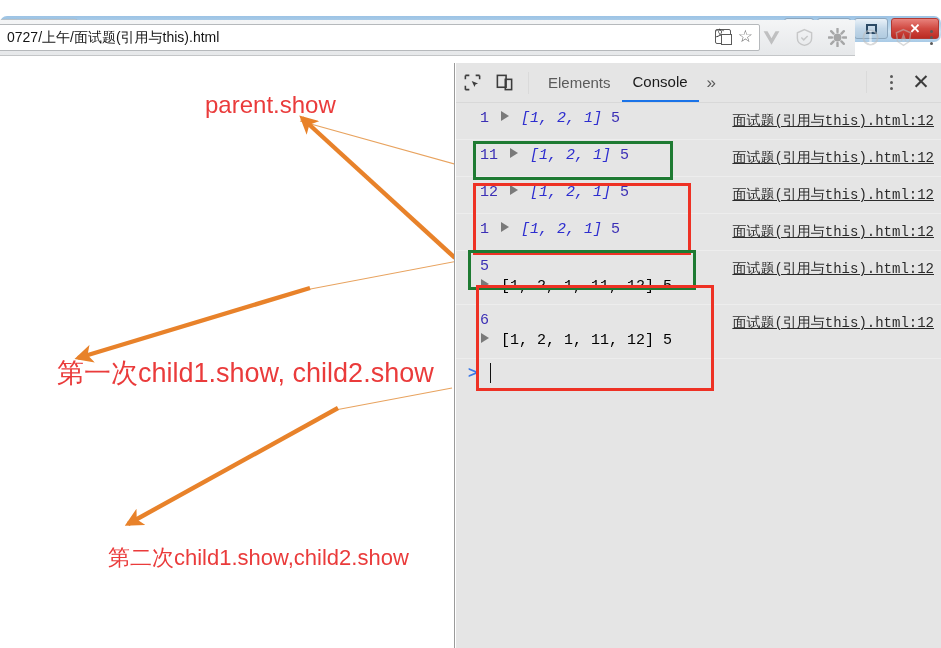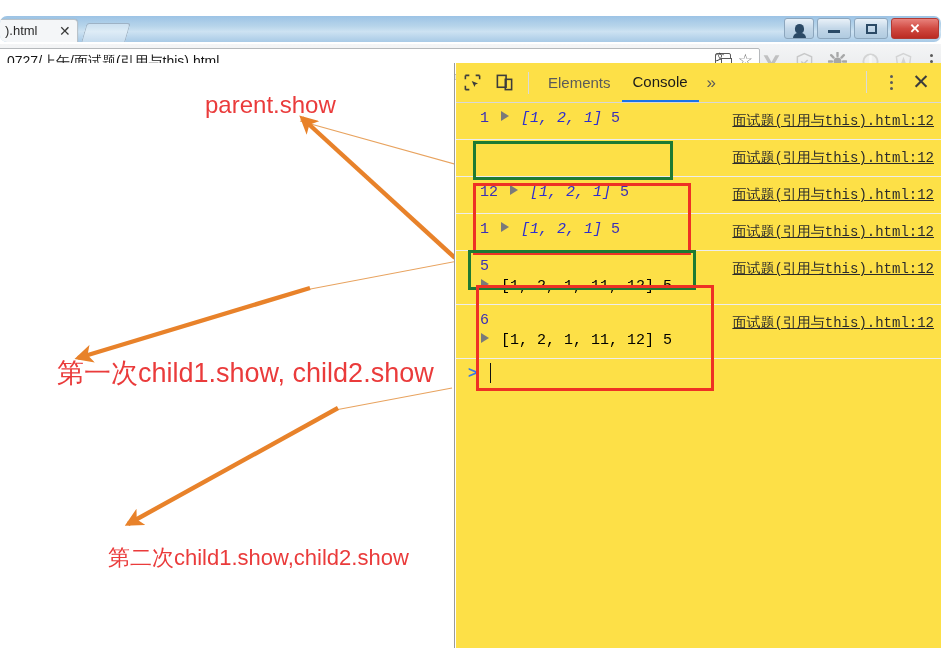--- a/index.html
+++ b/index.html
@@ -69,21 +69,21 @@
     width: 9px; height: 9px; border-radius: 50% 50% 40% 40%;
     background: #2b4a66; position: relative;
   }
   .glyph-user::after {
     content:""; position:absolute; left:-2px; top:9px; width:13px; height:5px;
     background:#2b4a66; border-radius: 6px 6px 0 0;
   }
 
   
   .toolbar {
-    position: absolute; left: 0; top: 44px; width: 941px; height: 36px;
+    position: absolute; left: 0; top: 20px; width: 855px; height: 36px;
     background: linear-gradient(to bottom,#f4f5f6,#e6e8ea);
     border-bottom: 1px solid #c4c6c8;
   }
   .omnibox {
     position: absolute; left: -70px; top: 4px; width: 830px; height: 27px;
     background: #fff; border: 1px solid #b6b9bc; border-radius: 2px;
     display: flex; align-items: center;
   }
   .omni-url {
     margin-left: 76px; font-size: 14px; color: #141414; white-space: nowrap;
@@ -119,21 +119,21 @@
   }
   #anno-parent { left: 205px; top: 28px; font-size: 24px; }
   #anno-first  { left: 57px;  top: 292px; font-size: 27px; }
   #anno-second { left: 108px; top: 480px; font-size: 22px; }
 
   .arrows { position: absolute; left: 0; top: 0; width: 455px; height: 585px; }
 
   
   .devtools {
     position: absolute; left: 456px; top: 63px; width: 485px; height: 585px;
-    background: #fde047;
+    background: #e5e5e5;
   }
   .dt-tabbar {
     position: relative; height: 40px; width: 485px;
     border-bottom: 1px solid #d8d8d8; display: flex; align-items: center;
   }
   .dt-iconbtn { width: 32px; height: 30px; display:flex; align-items:center; justify-content:center; cursor:pointer; }
   .dt-sep { width: 1px; height: 22px; background: #dadada; margin: 0 8px; }
   .dt-tab {
     font-size: 15px; color: #5a5a5a; padding: 0 11px; height: 39px;
     display: flex; align-items: center; cursor: pointer;
@@ -328,20 +328,26 @@
         <div class="cmsg">
           <span class="num">1</span>
           <span class="tri"></span>
           <span class="arr">[1, 2, 1]</span>
           <span class="num">5</span>
         </div>
         <div class="csrc">面试题(引用与this).html:12</div>
       </div>
 
       <div class="crow">
+        <div class="cmsg">
+          <span class="num">11</span>
+          <span class="tri"></span>
+          <span class="arr">[1, 2, 1]</span>
+          <span class="num">5</span>
+        </div>
         <div class="csrc">面试题(引用与this).html:12</div>
       </div>
 
       <div class="crow">
         <div class="cmsg">
           <span class="num">12</span>
           <span class="tri"></span>
           <span class="arr">[1, 2, 1]</span>
           <span class="num">5</span>
         </div>

